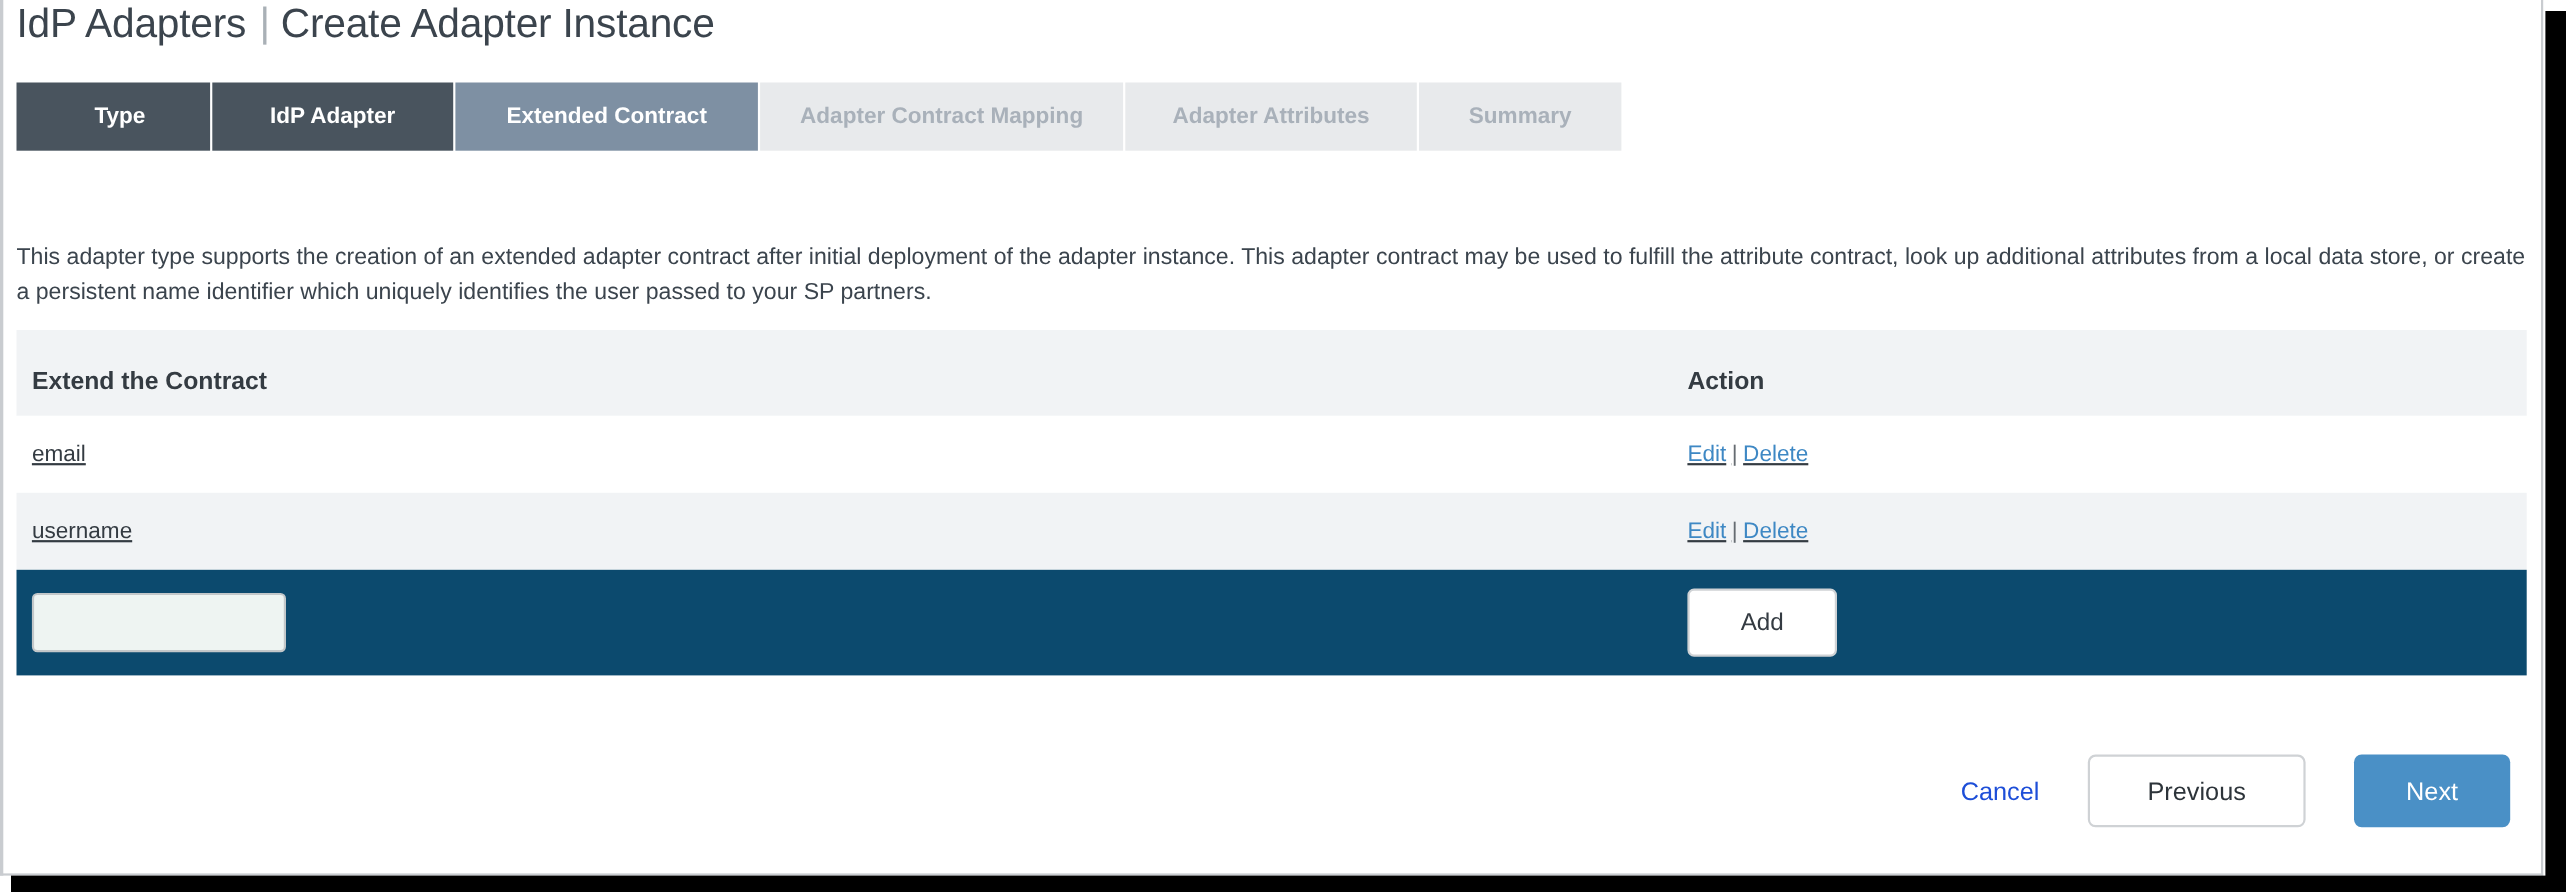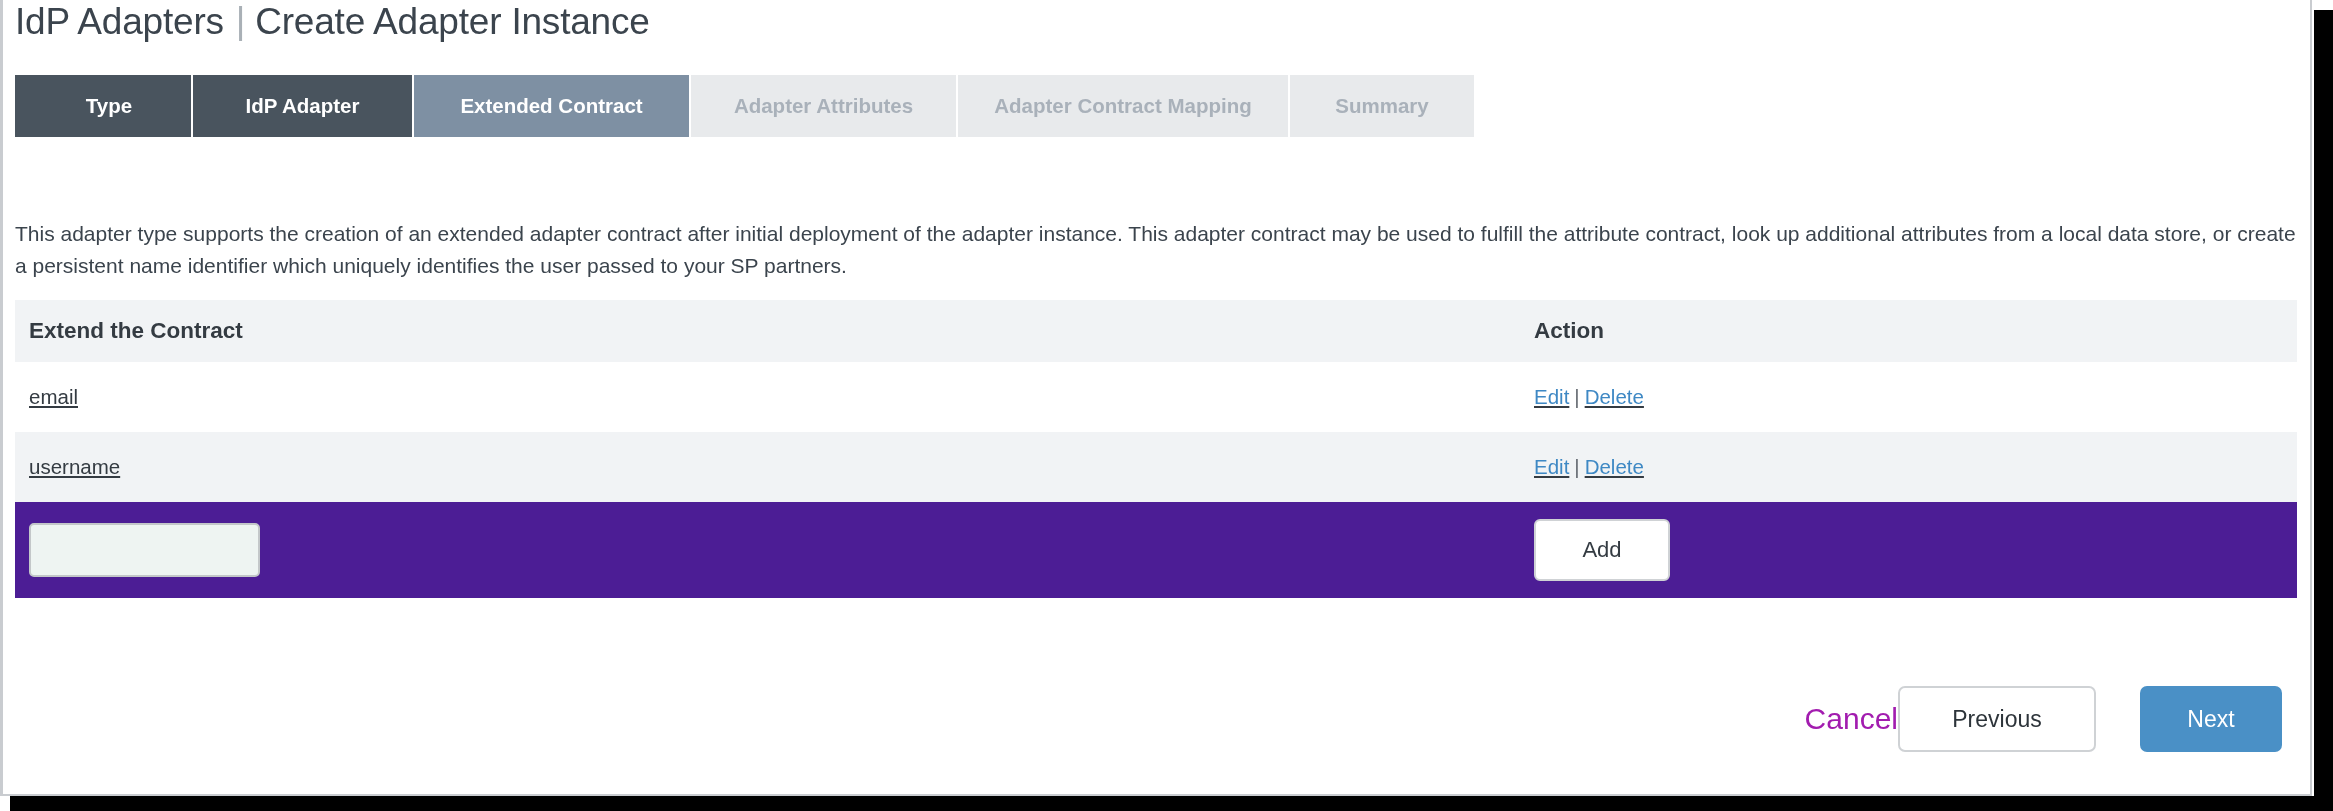--- a/index.html
+++ b/index.html
@@ -133,40 +133,40 @@
     width: 2282px;
     border-collapse: collapse;
     table-layout: fixed;
   }
   .contract-table col.c-name { width: 1505px; }
   .contract-table col.c-action { width: 777px; }
 
   .contract-table thead th {
     background: #f1f3f5;
     height: 62px;
-    padding: 0 0 0 14px;
+    padding: 16px 0 0 14px;
     font-size: 22.5px;
     font-weight: 700;
     color: #343b42;
     text-align: left;
     vertical-align: middle;
   }
   .contract-table tbody td {
     height: 70px;
     padding: 0 0 0 14px;
     font-size: 20.5px;
     color: #343b42;
     vertical-align: middle;
     text-align: left;
     text-decoration: underline;
   }
   .contract-table tbody tr.row-odd td { background: #ffffff; }
   .contract-table tbody tr.row-even td { background: #f1f3f5; }
   .contract-table tbody tr.row-input td {
-    background: #4c1d95;
+    background: #0c4a6e;
     height: 96px;
     padding-left: 14px;
   }
 
   .row-link {
     color: #3e88c4;
     text-decoration: none;
     cursor: pointer;
   }
   .link-sep {
@@ -210,24 +210,25 @@
   }
 
   .footer-actions {
     position: absolute;
     right: 28px;
     top: 686px;
     display: flex;
     align-items: center;
   }
   .btn-cancel-link {
-    font-size: 30px;
-    color: #a21caf;
+    font-size: 23px;
+    color: #1d4ed8;
     text-decoration: none;
     cursor: pointer;
+    margin-right: 44px;
   }
   .btn-previous {
     width: 198px;
     height: 66px;
     background: #ffffff;
     border: 2px solid #cfd2d5;
     border-radius: 7px;
     font-size: 23px;
     color: #2d343a;
     margin-right: 44px;
@@ -256,25 +257,25 @@
     <div class="tabs">
       <div class="tab done tab-t1">
         <span>Type</span>
       </div>
       <div class="tab done tab-t2">
         <span>IdP Adapter</span>
       </div>
       <div class="tab current tab-t3">
         <span>Extended Contract</span>
       </div>
+      <div class="tab upcoming tab-t5">
+        <span>Adapter Contract Mapping</span>
+      </div>
       <div class="tab upcoming tab-t4">
         <span>Adapter Attributes</span>
-      </div>
-      <div class="tab upcoming tab-t5">
-        <span>Adapter Contract Mapping</span>
       </div>
       <div class="tab upcoming tab-t6">
         <span>Summary</span>
       </div>
     </div>
 
     <p class="description">This adapter type supports the creation of an extended adapter contract after initial deployment of the adapter instance. This adapter contract may be used to fulfill the attribute contract, look up additional attributes from a local data store, or create a persistent name identifier which uniquely identifies the user passed to your SP partners.</p>
 
     <table class="contract-table">
       <colgroup>

